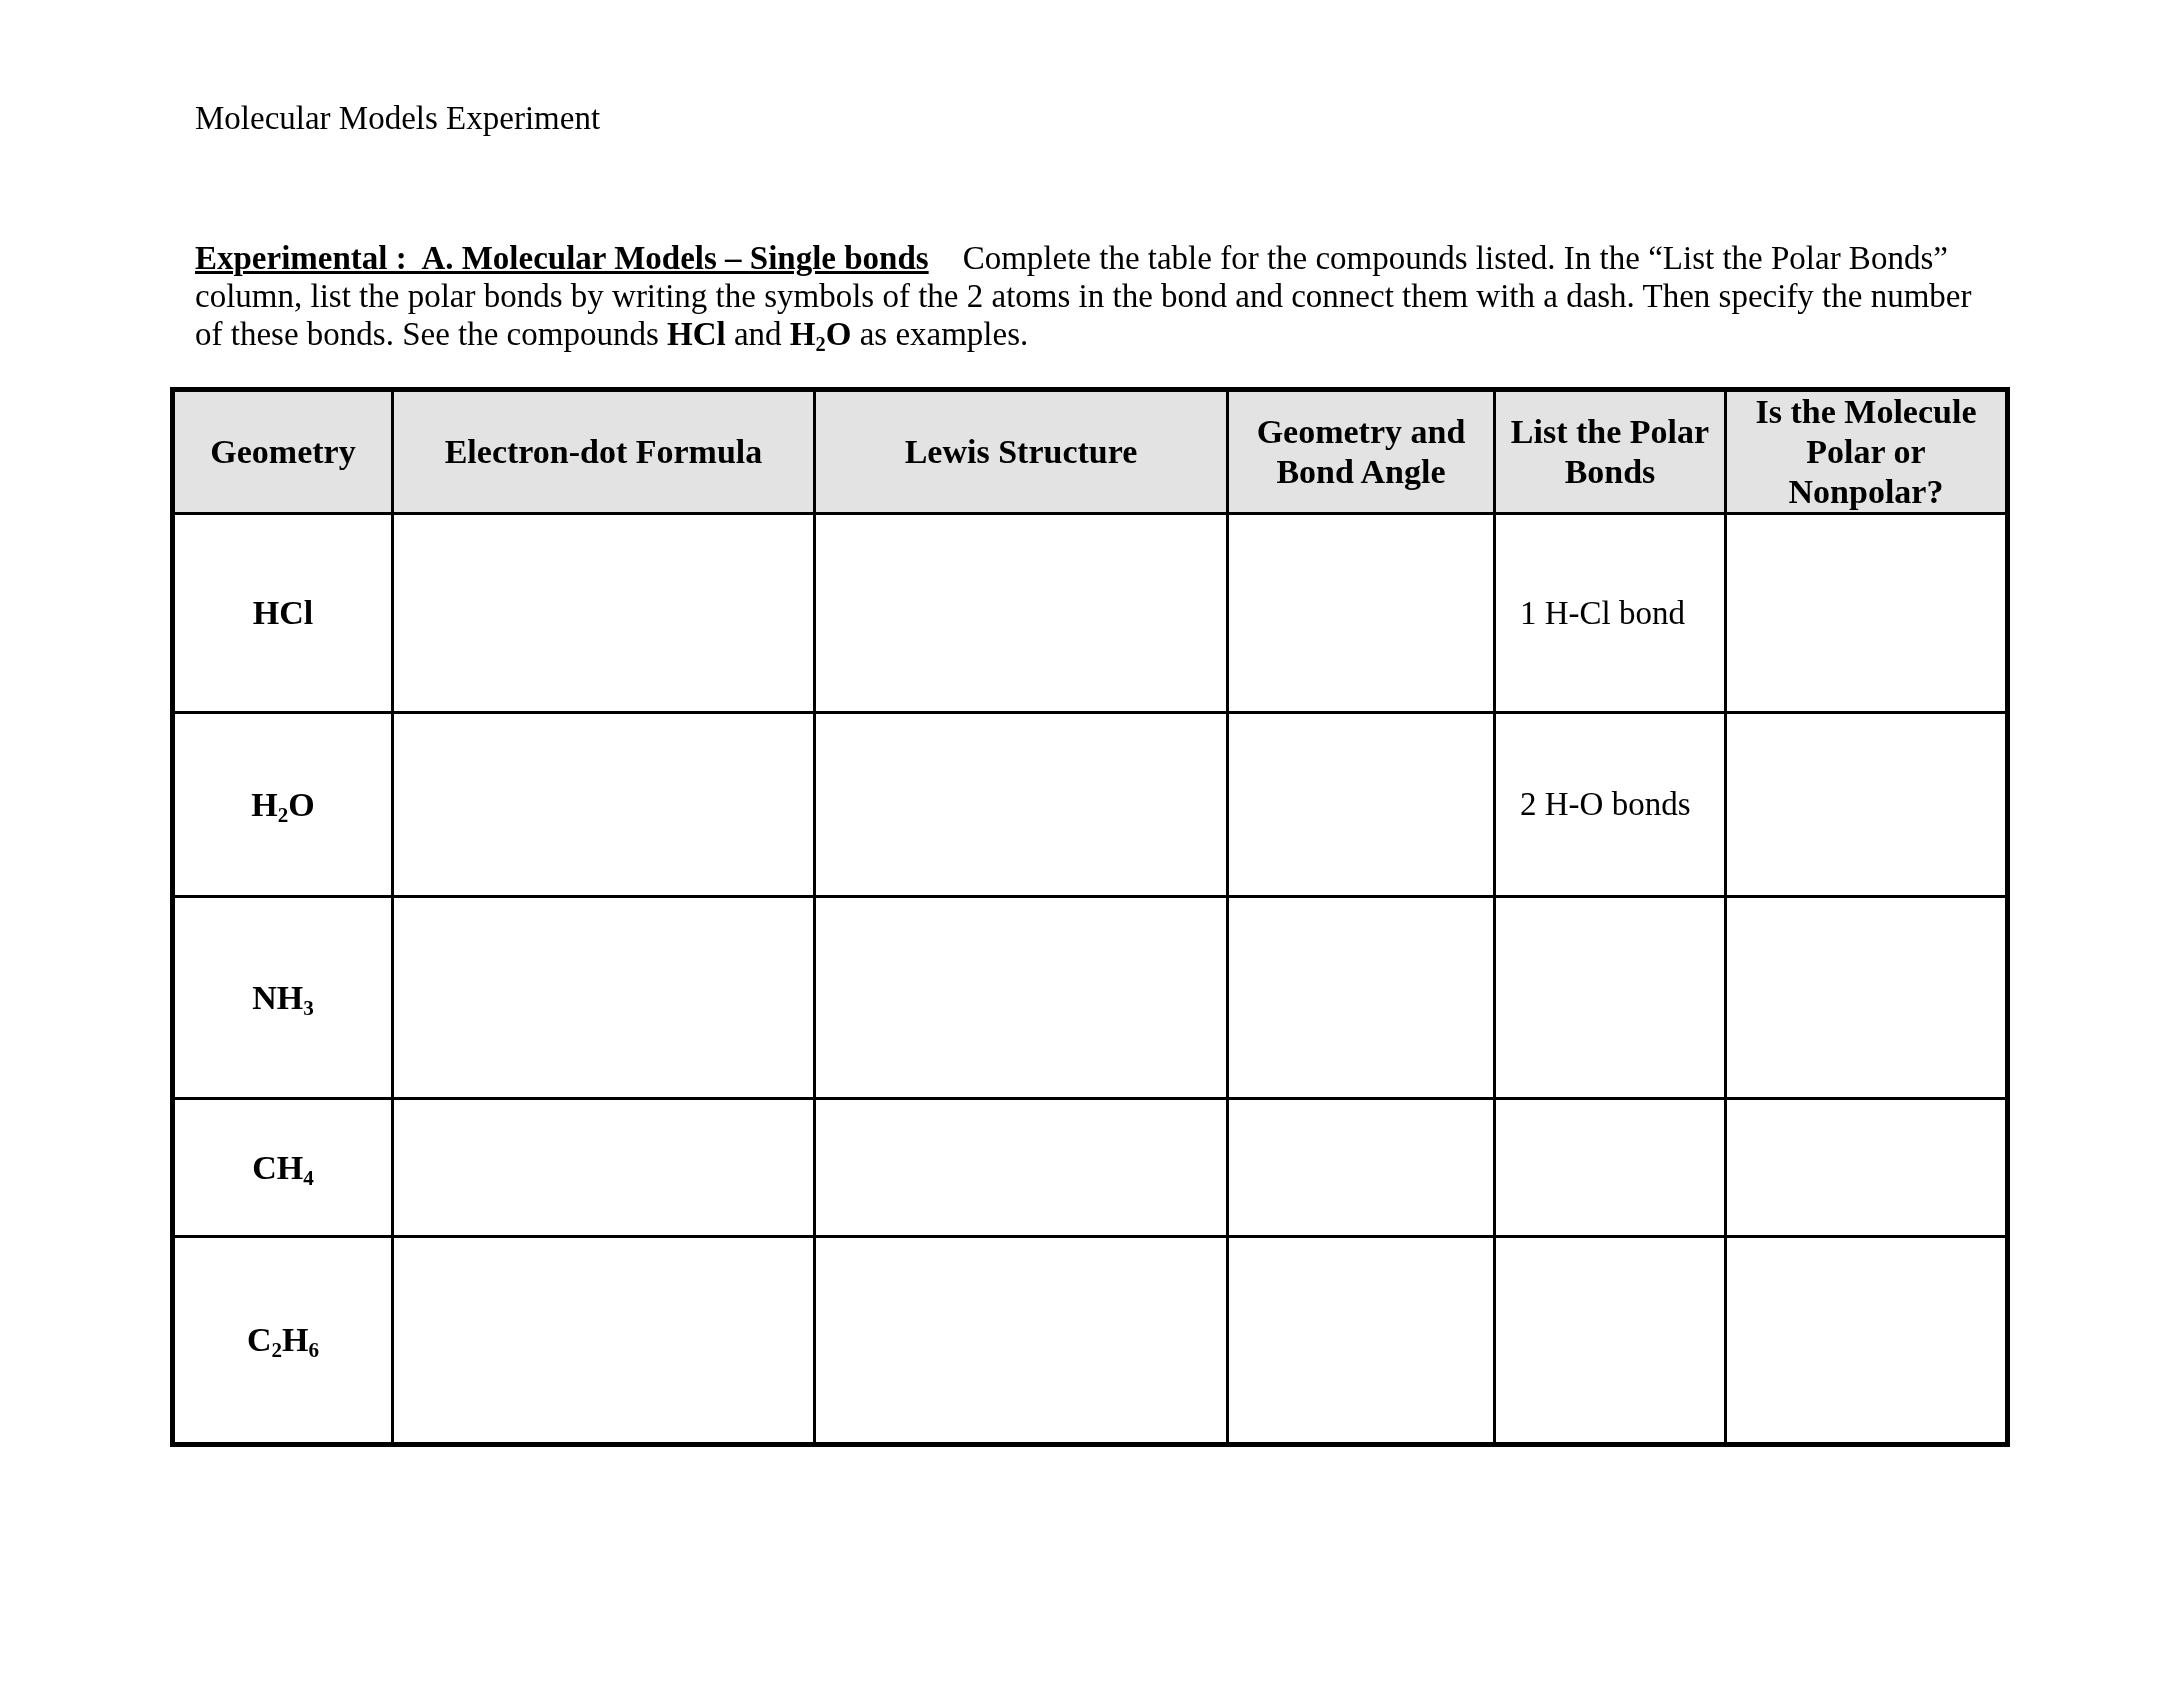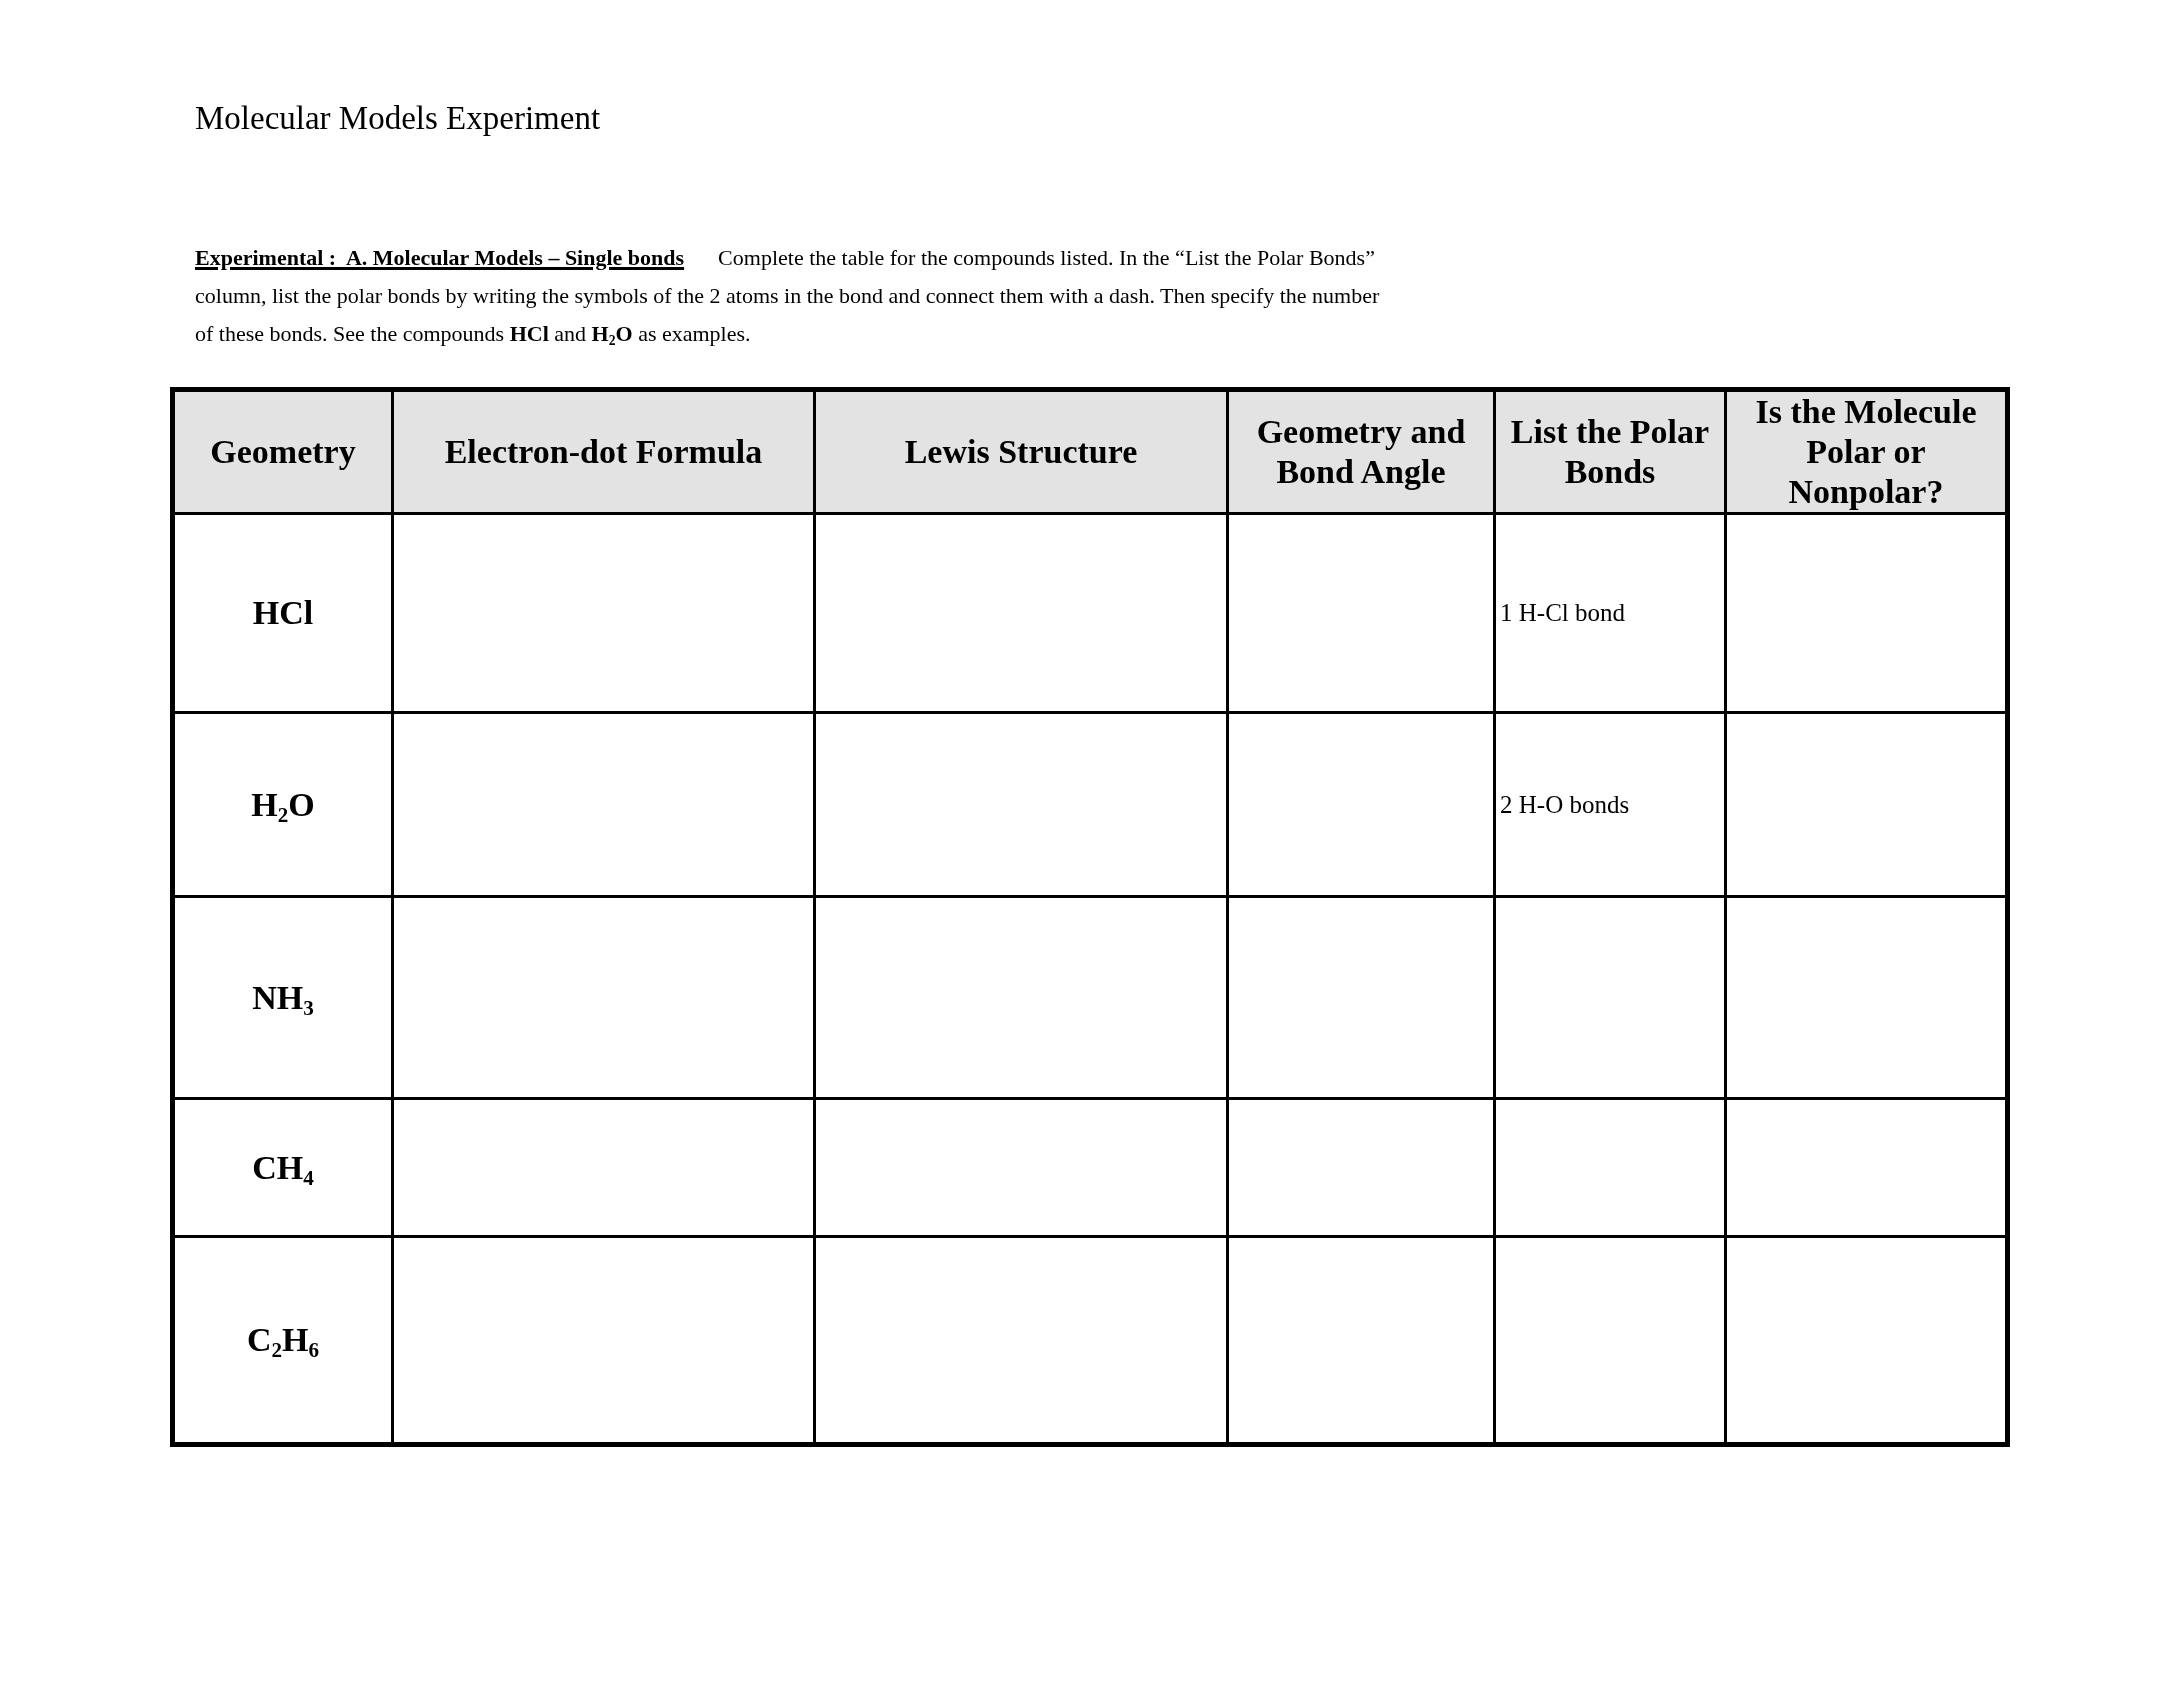--- a/index.html
+++ b/index.html
@@ -11,21 +11,21 @@
     font-family:"Liberation Serif","DejaVu Serif",serif;
     color:#000000;
     border-radius:9px;
   }
   .doc-title {
     position:absolute; left:195px; top:99px;
     font-size:33px; line-height:38px; white-space:nowrap;
   }
   .instructions {
     position:absolute; left:195px; top:239px;
-    font-size:22px; line-height:38px;
+    font-size:33px; line-height:38px;
   }
   .instructions .line { white-space:nowrap; }
   .instructions u { text-decoration:underline; text-decoration-thickness:3px; }
   .gap { display:inline-block; width:34px; }
   sub { font-size:0.62em; vertical-align:-0.28em; line-height:0; }
 
   table.ctable {
     position:absolute; left:170px; top:387px;
     border-collapse:collapse; table-layout:fixed;
     width:1835px;
@@ -39,22 +39,22 @@
     background:#e3e3e3;
     font-size:34px; font-weight:bold; line-height:40px;
     text-align:center; padding:0 4px;
   }
   .ctable td { background:#ffffff; }
   td.compound {
     text-align:center;
     font-size:34px; font-weight:bold;
   }
   td.polar {
-    font-size:25px;
-    text-align:left; padding-left:4px;font-family:Liberation Serif, serif;
+    font-size:33px;
+    text-align:left; padding-left:24px;font-family:Liberation Serif, serif;
   }
   .page-footer {
     position:absolute; left:0; top:1552px; width:2178px;
     text-align:center; font-size:30px;
   }
 </style>
 </head>
 <body>
 
 <div class="page">

